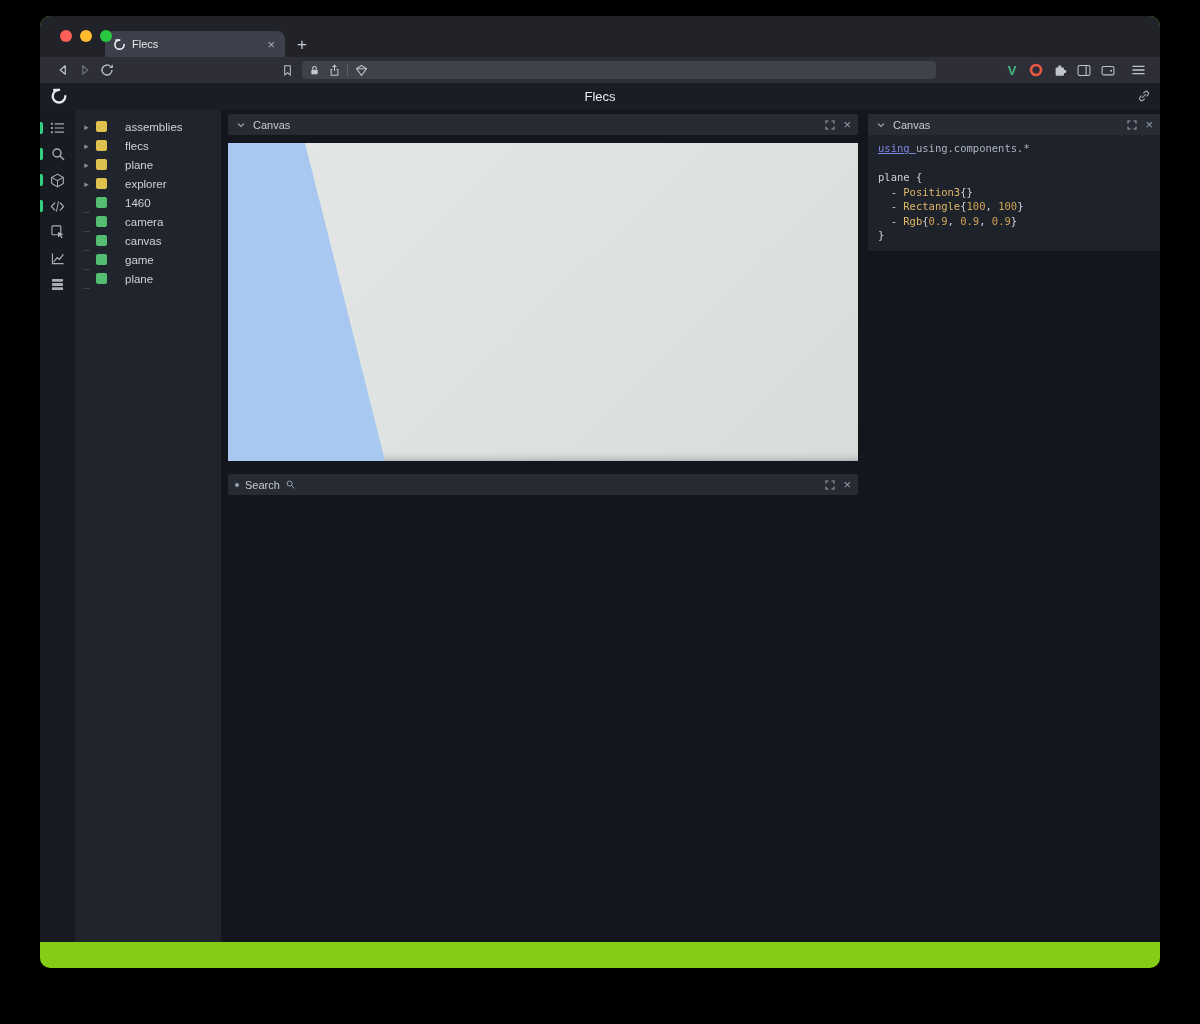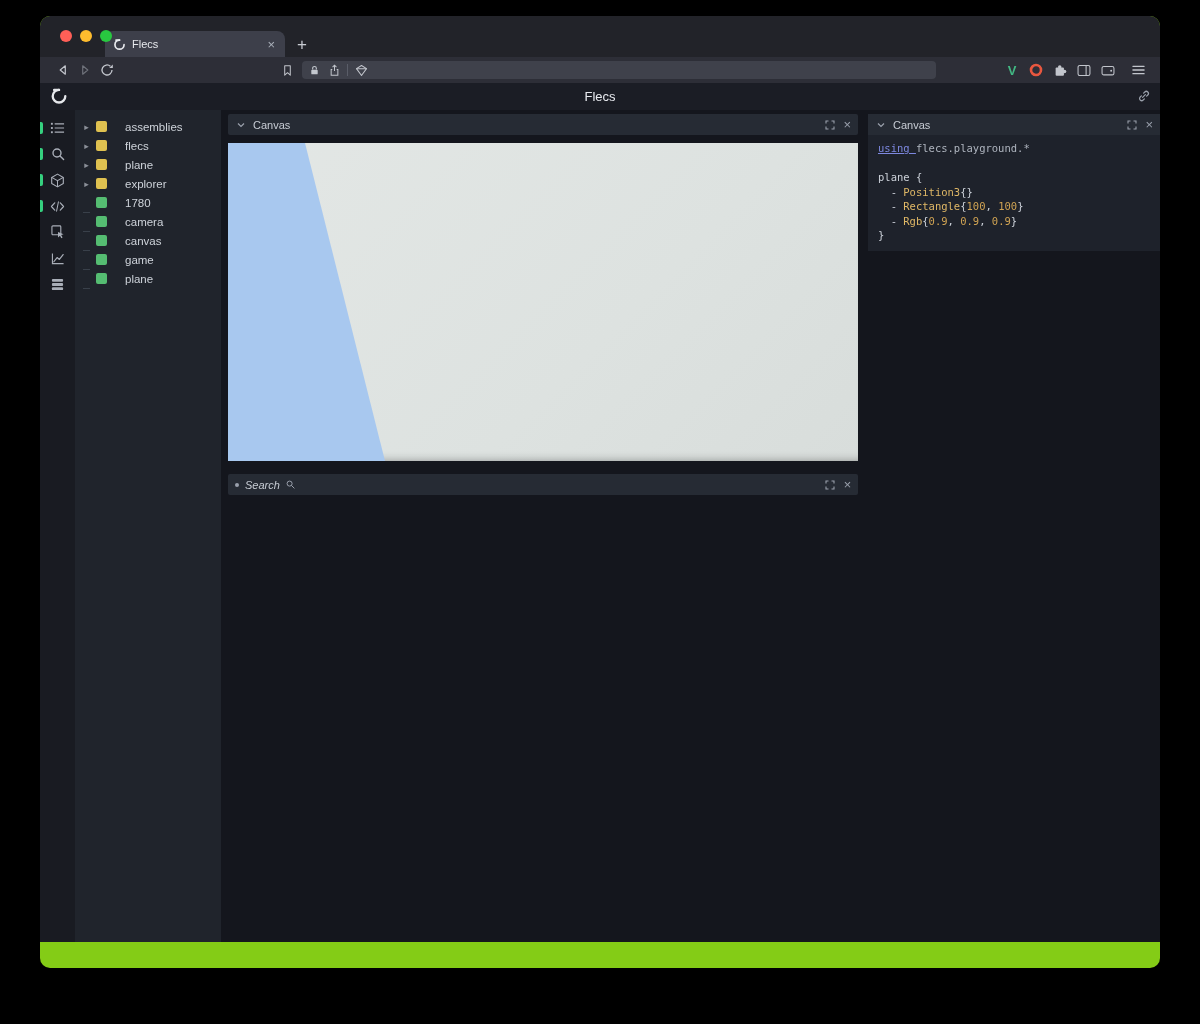--- a/index.html
+++ b/index.html
@@ -68,21 +68,21 @@
   
   .main-col{ flex:1; padding:4px 10px 0 7px; display:flex; flex-direction:column; min-width:0; }
   .panel-header{ height:21px; background:#262b34; display:flex; align-items:center; padding:0 7px; gap:6px; font-size:11px; color:#c7ccd4; border-radius:2px; flex:none; }
   .panel-header .spacer{ flex:1; }
   .ph-icon{ width:12px; height:12px; display:flex; align-items:center; justify-content:center; color:#9aa0ac; flex:none; }
   .ph-close{ color:#9aa0ac; font-size:13px; line-height:1; padding-left:1px; }
   .ph-dot{ width:4px; height:4px; border-radius:50%; background:#9aa0ac; flex:none; }
   .canvas-view{ margin-top:8px; height:318px; position:relative; background:linear-gradient(135deg,#e3e7e5 0%,#dde2e0 60%,#d8dddb 100%);
                 box-shadow: inset 0 -8px 10px -8px rgba(0,0,0,.35); }
   .canvas-view svg{ position:absolute; inset:0; width:100%; height:100%; }
-  .search-panel{ margin-top:13px;font-style:italic; }
+  .search-panel{ margin-top:13px; }
 
   
   .editor-col{ width:292px; padding-top:4px; display:flex; flex-direction:column; flex:none; }
   .editor-col .panel-header{ border-radius:0; }
   .code{ background:#1e222b; padding:6px 10px 8px; font-family:"DejaVu Sans Mono", monospace; font-size:10.5px; line-height:14.5px; color:#ccd1d9; }
   .code-line{ white-space:pre; }
   .tok-keyword{ color:#7d88e0;text-decoration:underline; }
   .tok-path{ color:#aeb4be; }
   .tok-plain{ color:#ccd1d9; }
   .tok-type{ color:#e0b866; }
@@ -274,21 +274,21 @@
             <span class="tree-label">plane</span>
           </div>
           <div class="tree-row">
             <span class="tree-arrow">▸</span>
             <span class="tree-square module"></span>
             <span class="tree-label">explorer</span>
           </div>
           <div class="tree-row">
             <span class="tree-dash"></span>
             <span class="tree-square entity"></span>
-            <span class="tree-label">1780</span>
+            <span class="tree-label">1460</span>
           </div>
           <div class="tree-row">
             <span class="tree-dash"></span>
             <span class="tree-square entity"></span>
             <span class="tree-label">camera</span>
           </div>
           <div class="tree-row">
             <span class="tree-dash"></span>
             <span class="tree-square entity"></span>
             <span class="tree-label">canvas</span>
@@ -361,21 +361,21 @@
             <span>Canvas</span>
             <span class="spacer"></span>
             <span class="ph-icon">
               <svg viewBox="0 0 10 10" width="10" height="10">
                   <path d="M1 3.5V1h2.5M6.5 1H9v2.5M9 6.5V9H6.5M3.5 9H1V6.5" fill="none" stroke="currentColor" stroke-width="1.1"></path>
                 </svg>
             </span>
             <span class="ph-close">×</span>
           </div>
           <div class="code">
-              <div class="code-line"><span class="tok-keyword">using </span><span class="tok-path">flecs.playground.*</span></div>
+              <div class="code-line"><span class="tok-keyword">using </span><span class="tok-path">using.components.*</span></div>
               <div class="code-line">&nbsp;</div>
               <div class="code-line"><span class="tok-plain">plane </span><span class="tok-plain">{</span></div>
               <div class="code-line"><span class="tok-plain">  - </span><span class="tok-type">Position3</span><span class="tok-plain">{}</span></div>
               <div class="code-line"><span class="tok-plain">  - </span><span class="tok-type">Rectangle</span><span class="tok-plain">{</span><span class="tok-number">100</span><span class="tok-plain">, </span><span class="tok-number">100</span><span class="tok-plain">}</span></div>
               <div class="code-line"><span class="tok-plain">  - </span><span class="tok-type">Rgb</span><span class="tok-plain">{</span><span class="tok-number">0.9</span><span class="tok-plain">, </span><span class="tok-number">0.9</span><span class="tok-plain">, </span><span class="tok-number">0.9</span><span class="tok-plain">}</span></div>
               <div class="code-line"><span class="tok-plain">}</span></div>
             </div>
         </div>
       </div>
 

